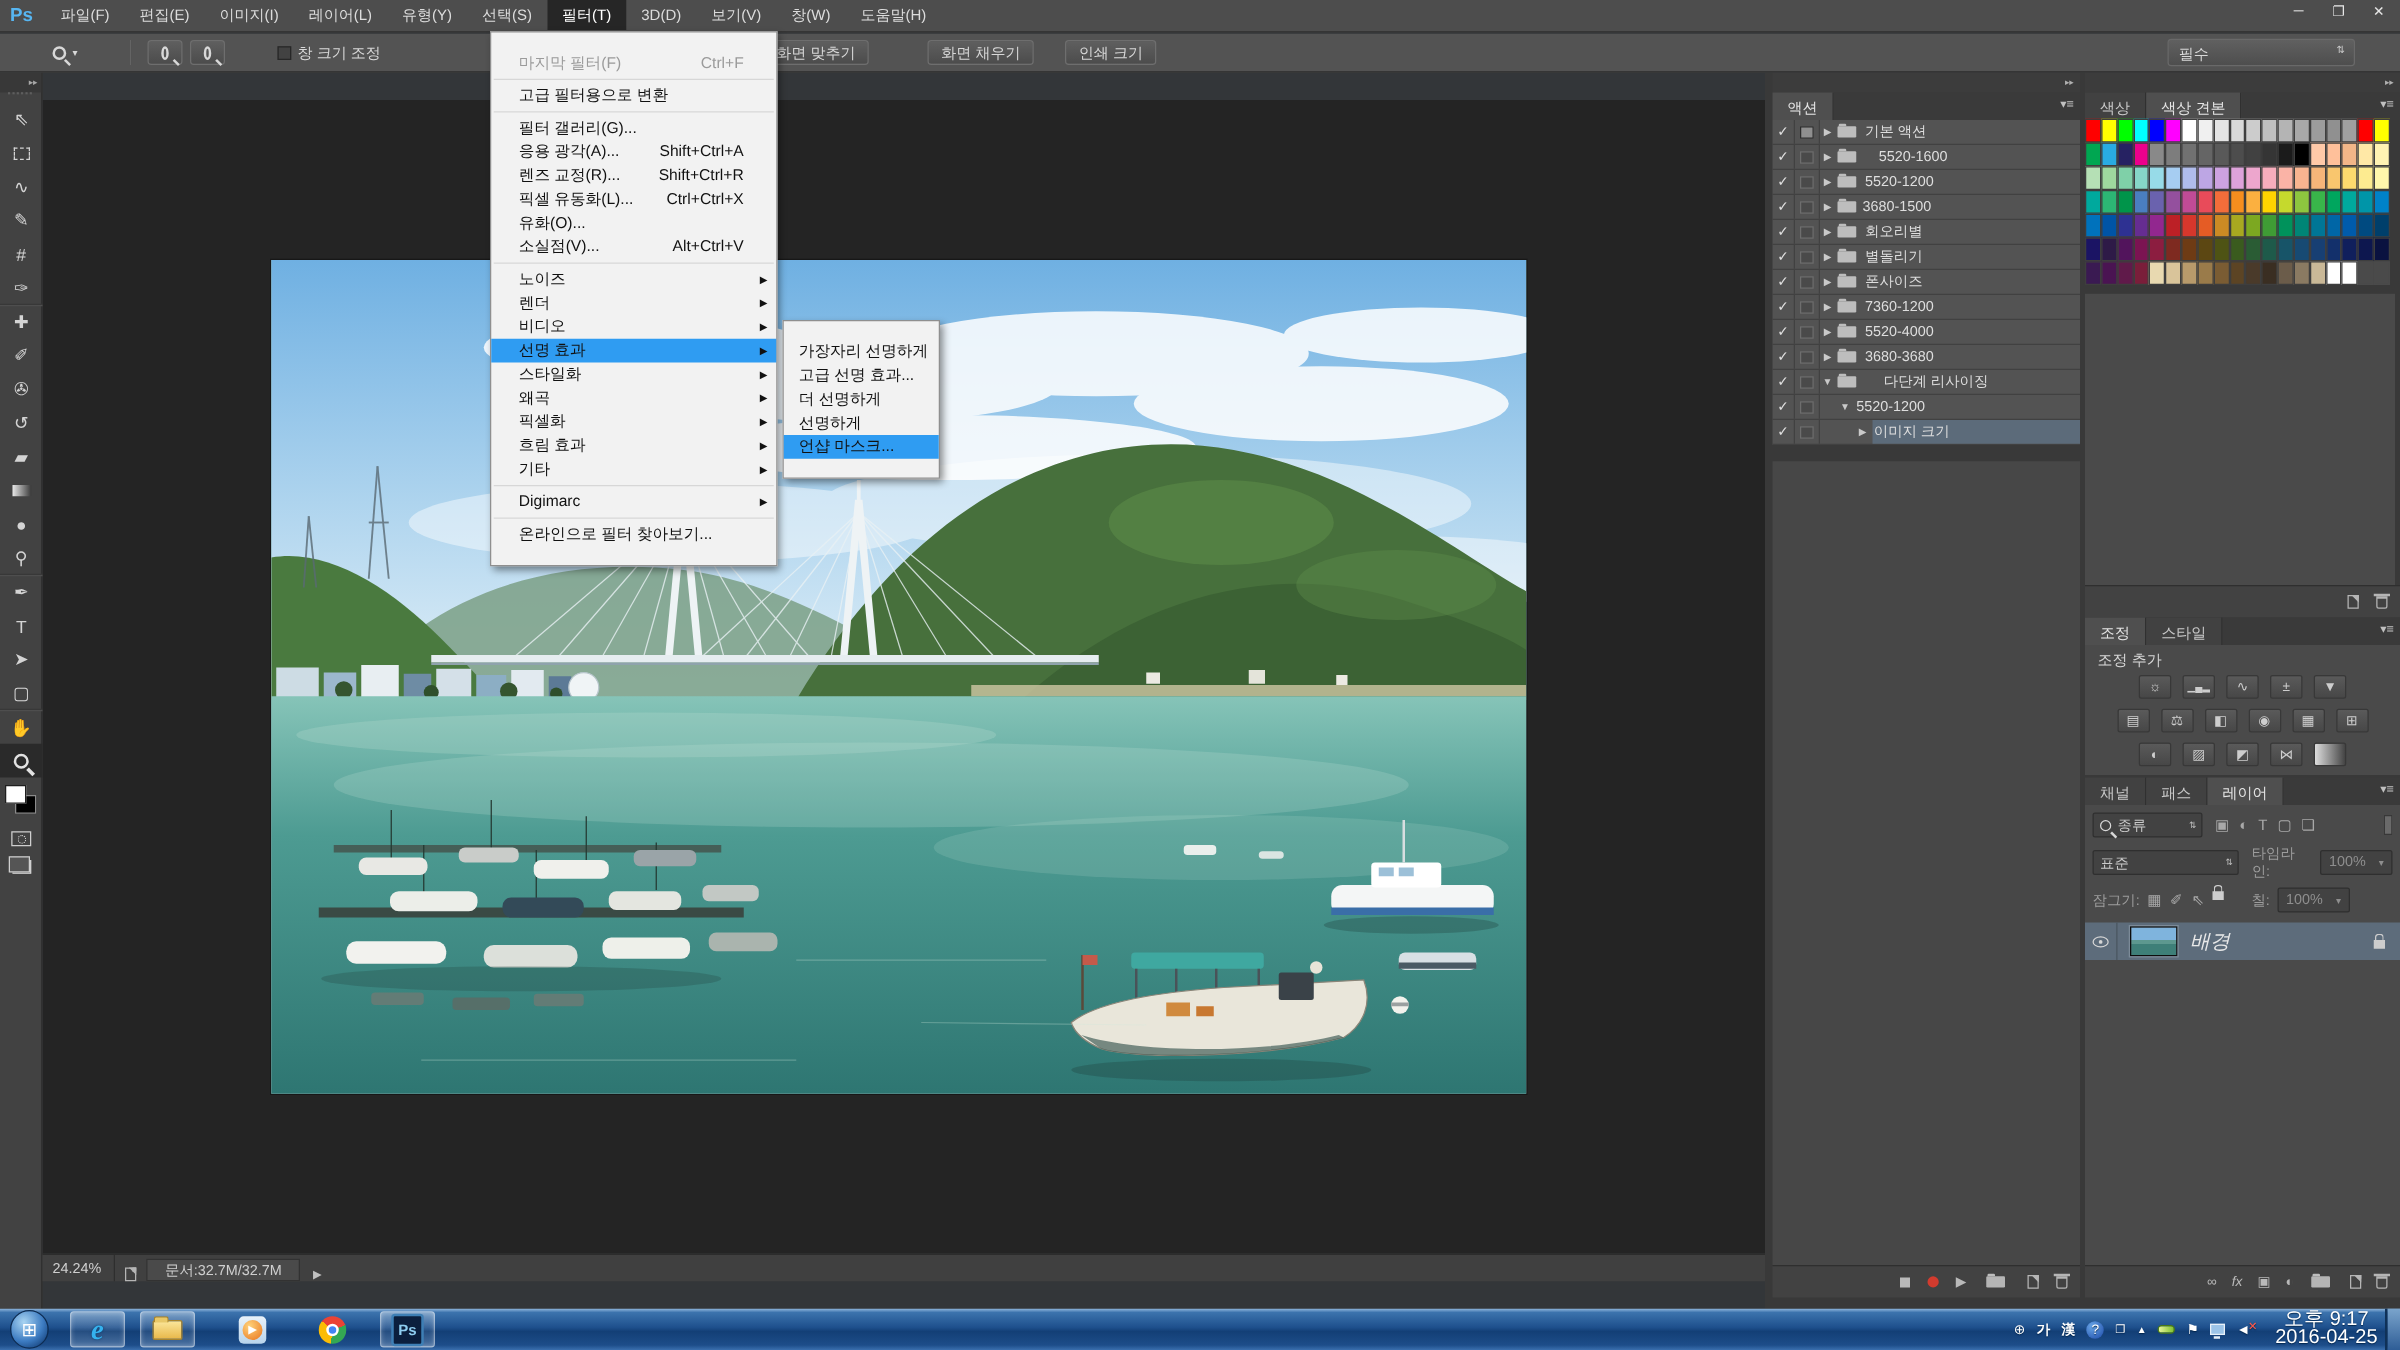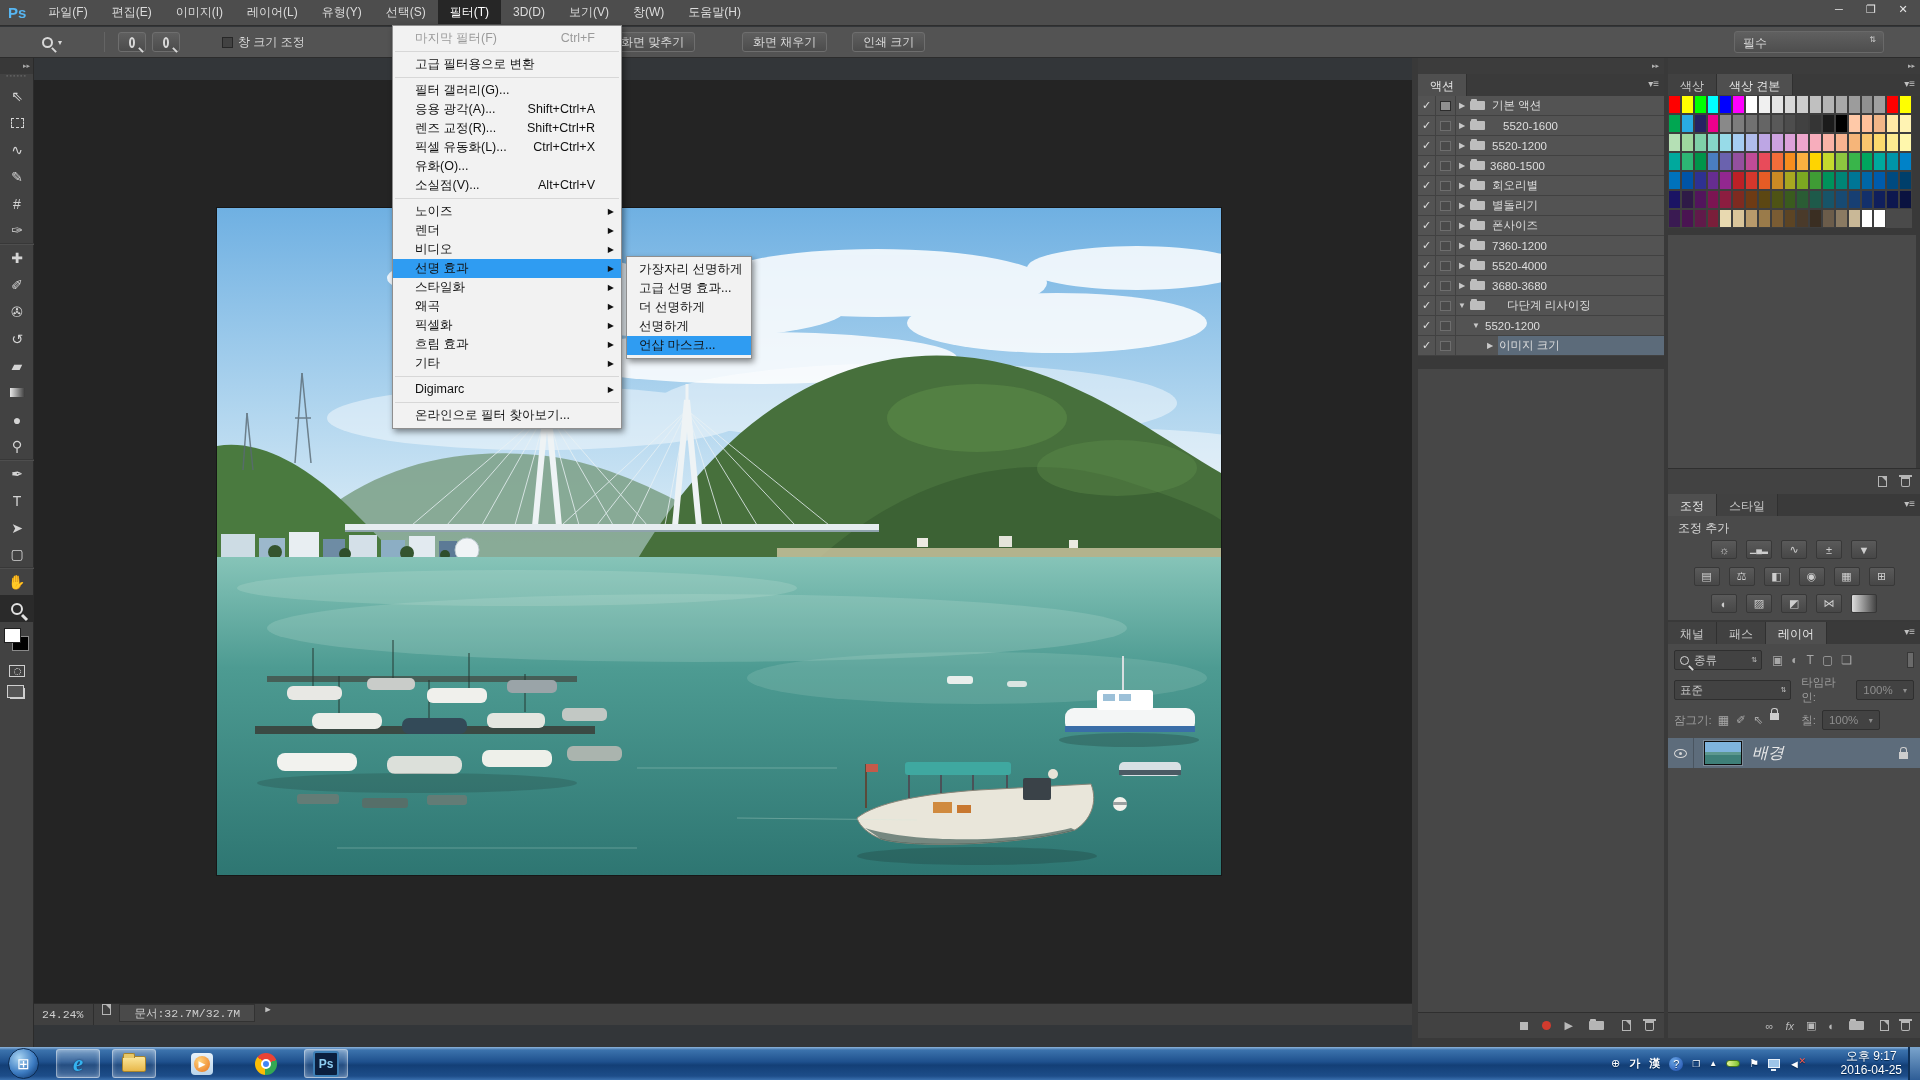--- a/index.html
+++ b/index.html
@@ -60,21 +60,21 @@
   .smode { position:relative; width:15px; height:11px; border:1px solid #cfcfcf; background:#8c8c8c; }
   .smode::before { content:""; position:absolute; left:-4px; top:-4px; width:15px; height:11px; border:1px solid #cfcfcf; background:#555; }
 
   
   #canvas { position:absolute; left:34px; top:80px; width:1378px; height:923px; background:#242424; }
   #photo { position:absolute; left:183px; top:128px; width:1004px; height:667px; background:#9cc; box-shadow:0 0 0 1px #171717; }
   #photo svg { display:block; }
 
   
   #statusbar { position:absolute; left:34px; top:1003px; width:1378px; height:22px; background:#404040;
-    border-top:1px solid #2c2c2c; color:#cfcfcf; font-size:11.5px; display:flex; align-items:flex-start; z-index:6;font-family:Liberation Mono, monospace; }
+    border-top:1px solid #2c2c2c; color:#cfcfcf; font-size:11.5px; display:flex; align-items:flex-end; z-index:6; }
   #zoom-field { padding:0 10px 0 8px; border-right:1px solid #2e2e2e; height:100%; display:flex; align-items:center; }
   #doc-info { background:#4a4a4a; border:1px solid #323232; height:18px; margin-left:8px; padding:0 14px;
     display:flex; align-items:center; gap:8px; }
   #status-arrow { margin-left:10px; font-size:9px; color:#c0c0c0; }
   .icon-page { position:relative; width:9px; height:11px; border:1px solid #b5b5b5; background:transparent; display:inline-block; }
   .icon-page::before { content:""; position:absolute; right:-1px; top:-1px; border:3px solid #b5b5b5;
     border-left-color:transparent; border-bottom-color:transparent; }
   #minibridge { position:absolute; left:0; top:1025px; width:1412px; height:22px; background:#2e2e2e; z-index:6; }
   #mb-corner { position:absolute; left:0; top:0; width:32px; height:22px; background:#585858; }
   .mb-tab { position:absolute; top:0; height:22px; padding:4px 12px; font-size:11.5px; color:#d2d2d2; }
@@ -142,21 +142,21 @@
   #layer-eye { width:26px; height:30px; border-right:1px solid #4a5560; display:flex; align-items:center; justify-content:center; }
   .icon-eye { position:relative; width:13px; height:9px; border:1.5px solid #d6d6d6; border-radius:50%; }
   .icon-eye::after { content:""; position:absolute; left:3.5px; top:2px; width:3px; height:3px; background:#d6d6d6; border-radius:50%; }
   #layer-thumb { width:38px; height:24px; margin:0 10px; border:1px solid #0d0d0d; outline:1px solid #7c8a98;
     background:linear-gradient(#7fb4dd 0 45%, #5d988f 45% 60%, #3e7f78 60% 100%); }
   #layer-name { font-style:italic; color:#e8e8e8; }
   #layer-lockicon { margin-left:auto; margin-right:12px; }
 
   
   .dmenu { position:absolute; background:#f2f2f2; border:1px solid #8f8f8f; box-shadow:2px 3px 6px rgba(0,0,0,.45);
-    font-size:12.5px; color:#111; padding:3px 0; z-index:60; }
+    font-size:12.5px; color:#111; padding:15px 0; z-index:60; }
   .dmi { height:19px; line-height:19px; padding:0 14px 0 22px; position:relative; white-space:nowrap; }
   .dmi .sc { position:absolute; right:26px; }
   .dmi .sarr { position:absolute; right:7px; font-size:8px; top:0; }
   .dmi.dis { color:#9b9b9b; }
   .dmi.hl { background:#2f9cf2; }
   .dsep { height:1px; background:#d7d7d7; margin:3px 2px; }
   #filter-menu { left:392px; top:25px; width:230px; }
   #sharpen-menu { left:626px; top:256px; width:126px; }
   #sharpen-menu .dmi { padding-left:12px; }
 
@@ -184,21 +184,21 @@
     color:#8ecdf0; font-size:12px; font-weight:bold; display:flex; align-items:center; justify-content:center; }
   #tray { position:absolute; right:120px; top:0; height:33px; display:flex; align-items:center; gap:9px; color:#fff; }
   #tray .t { font-size:11px; text-shadow:0 1px 1px #00244a; }
   #ime-ko,#ime-ha { font-size:13px; font-weight:bold; }
   #tray-help { width:14px; height:14px; border-radius:50%; background:radial-gradient(circle at 35% 30%,#6aa8e8,#1c49a8); font-size:9px; text-align:center; line-height:14px; }
   .tray-pill { width:14px; height:7px; border-radius:4px; background:linear-gradient(90deg,#e8f59a,#7fc22e); border:1px solid #4a7a14; }
   .tray-net { position:relative; width:12px; height:9px; border:1.5px solid #e8f0f8; background:#9cc4e8; }
   .tray-net::after { content:""; position:absolute; left:2px; bottom:-4px; width:5px; height:2.5px; background:#e8f0f8; }
   .tray-vol { position:relative; font-size:10px; }
   .tray-vol em { position:absolute; right:-6px; top:-2px; color:#ff5a4a; font-size:9px; font-style:normal; font-weight:bold; }
-  #clock { position:absolute; right:18px; top:2px; text-align:center; color:#fff; font-size:12px; line-height:14px; text-shadow:0 1px 1px #00244a; }
+  #clock { position:absolute; right:18px; top:2px; text-align:center; color:#fff; font-size:16px; line-height:14px; text-shadow:0 1px 1px #00244a; }
   #show-desktop { position:absolute; right:0; top:0; width:12px; height:33px; background:linear-gradient(180deg,#7aa4cc,#2e5d96); border-left:2px solid #0f3158; }
 </style>
 </head>
 <body>
 
 <div id="app">
 
   <div id="menubar">
     <span id="ps-logo">Ps</span>
     <span id="menu-items"><span class="menu-item">파일(F)</span><span class="menu-item">편집(E)</span><span class="menu-item">이미지(I)</span><span class="menu-item">레이어(L)</span><span class="menu-item">유형(Y)</span><span class="menu-item">선택(S)</span><span class="menu-item active">필터(T)</span><span class="menu-item">3D(D)</span><span class="menu-item">보기(V)</span><span class="menu-item">창(W)</span><span class="menu-item">도움말(H)</span></span>

